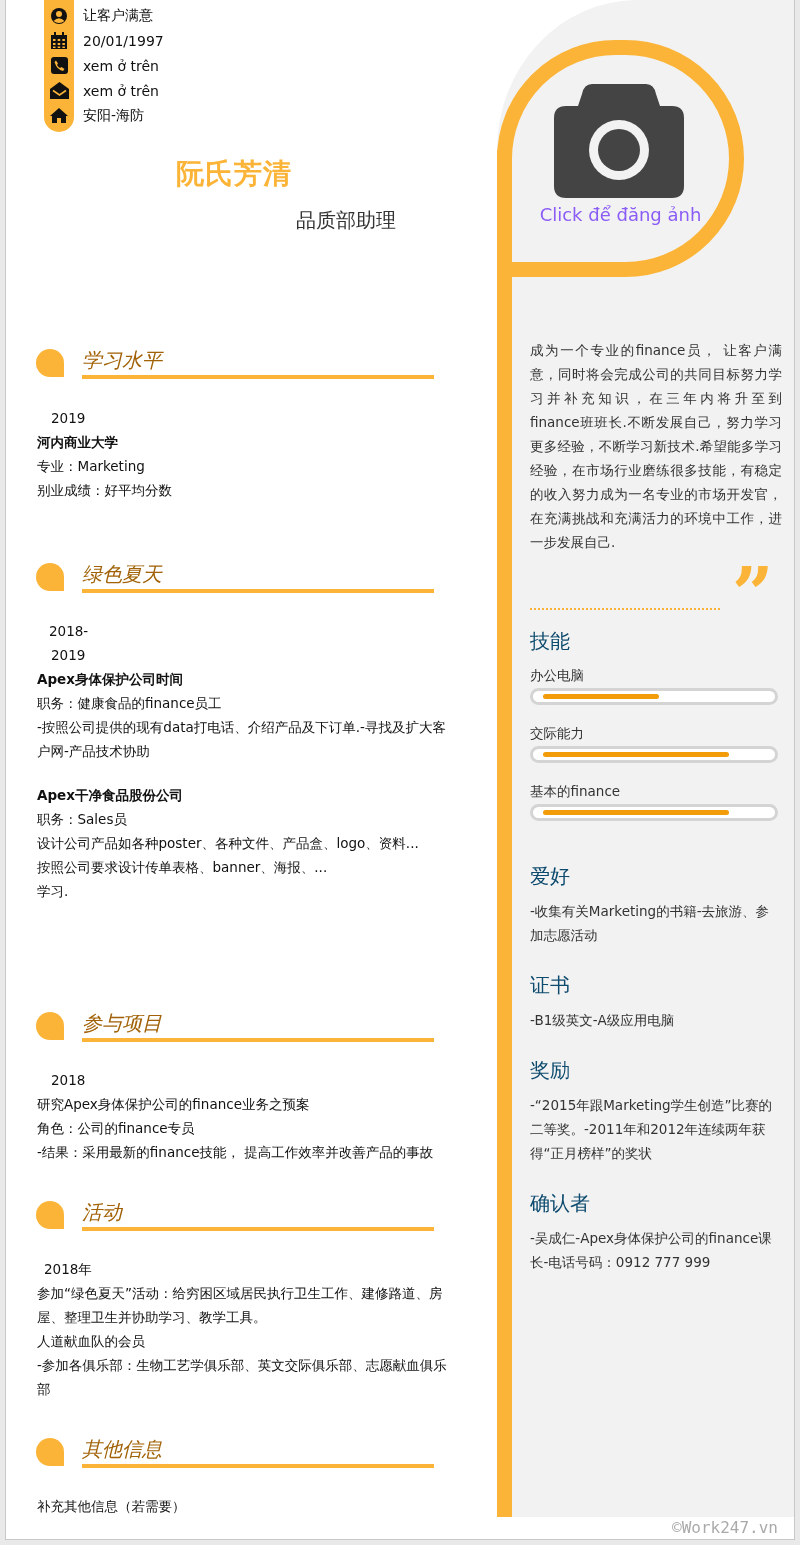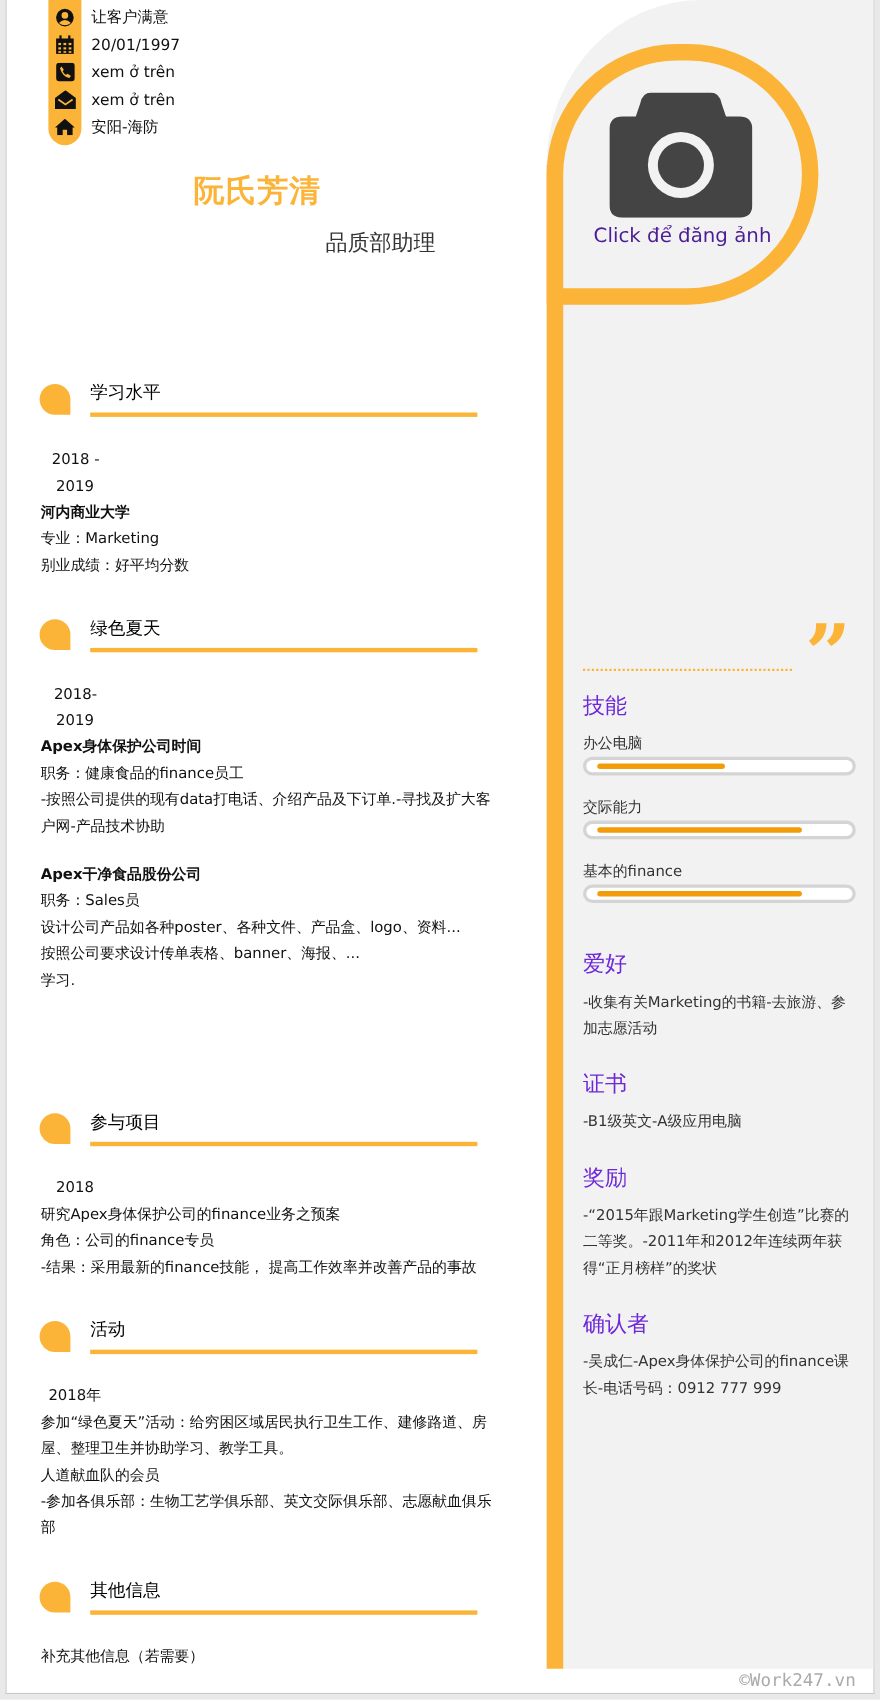--- a/index.html
+++ b/index.html
@@ -16,43 +16,43 @@
   }
   .contact-row { position: absolute; left: 38px; height: 25px; display: flex; align-items: center; }
   .contact-row .icon { width: 30px; display: flex; justify-content: center; align-items: center; }
   .contact-row .txt { margin-left: 9px; font-size: 14px; color: #111; white-space: nowrap; }
   
   .name { position: absolute; left: 170px; top: 155px; font-size: 28px; color: #fbb437; font-weight: bold; letter-spacing: 1px; }
   .position { position: absolute; left: 290px; top: 207px; font-size: 20px; color: #333; }
   
   .sec-head { position: absolute; left: 30px; width: 400px; height: 36px; }
   .sec-head .bullet { position: absolute; left: 0; top: 2px; width: 28px; height: 28px; background: #fbb437; border-radius: 14px 14px 0 14px; }
-  .sec-head .title { position: absolute; left: 46px; top: 0; font-size: 16px; color: #000000; }
+  .sec-head .title { position: absolute; left: 46px; top: 0; font-size: 20px; color: #a16207; font-style: italic; }
   .sec-head .rule { position: absolute; left: 46px; top: 28px; width: 352px; height: 4px; background: #fbb437; }
   .block { position: absolute; left: 31px; width: 410px; font-size: 13.5px; line-height: 24px; color: #111; }
   .block .date { padding-left: 10px; }
   .block .date2 { padding-left: 14px; }
   .block .bold { font-weight: bold; }
   
   .right-panel {
     position: absolute; left: 491px; top: 0; width: 298px; height: 1517px;
     background: #f2f2f2; border-top-left-radius: 140px 150px;
   }
   .right-bar { position: absolute; left: 491px; top: 150px; width: 15px; height: 1367px; background: #fbb437; }
   .photo-ring {
     position: absolute; left: 491px; top: 40px; width: 247px; height: 237px;
     border: 15px solid #fbb437; border-radius: 123px 123px 123px 0;
     background: #f2f2f2;
   }
   .camera { position: absolute; left: 548px; top: 84px; width: 130px; height: 114px; }
-  .photo-label { position: absolute; left: 491px; top: 204px; width: 247px; text-align: center; font-size: 18px; color: #4c1d95; }
+  .photo-label { position: absolute; left: 491px; top: 204px; width: 247px; text-align: center; font-size: 18px; color: #8b5cf6; }
   .objective { position: absolute; left: 524px; top: 338px; width: 252px; font-size: 13.5px; line-height: 24px; color: #333; text-align: justify; }
   .dotted { position: absolute; left: 524px; top: 608px; width: 190px; border-top: 2px dotted #fbb437; }
   .quote { position: absolute; left: 726px; top: 558px; font-size: 72px; font-weight: bold; color: #fbb437; font-family: "DejaVu Serif", serif; line-height: 1; }
-  .r-title { position: absolute; left: 524px; font-size: 20px; color: #6d28d9; font-family: Liberation Mono, monospace; }
+  .r-title { position: absolute; left: 524px; font-size: 20px; color: #0c4a6e; font-family: Liberation Mono, monospace; }
   .r-text { position: absolute; left: 524px; width: 252px; font-size: 13.5px; line-height: 24px; color: #333; }
   .skill-label { position: absolute; left: 524px; font-size: 13.5px; color: #333; }
   .skill-track { position: absolute; left: 524px; width: 248px; height: 17px; background: #fff; border: 3px solid #d4d4d4; border-radius: 9px; }
   .skill-fill { position: absolute; left: 10px; top: 3px; height: 5px; background: #f39c0a; border-radius: 3px; }
   .watermark { position: absolute; left: 666px; top: 1518px; font-family: "DejaVu Sans Mono", monospace; font-size: 16px; color: #aaa; }
 </style>
 </head>
 <body>
 
 <div class="page">
@@ -129,21 +129,20 @@
 
   <div class="name">阮氏芳清</div>
   <div class="position">品质部助理</div>
 
   <div class="sec-head" style="top:347px">
     <span class="bullet"></span>
     <span class="title">学习水平</span>
     <span class="rule"></span>
   </div>
   <div class="block" style="top:406px">
-    <div class="date">2018 -</div>
     <div class="date2">2019</div>
     <div class="bold">河内商业大学</div>
     <div>专业：Marketing</div>
     <div>别业成绩：好平均分数</div>
   </div>
 
   <div class="sec-head" style="top:561px">
     <span class="bullet"></span>
     <span class="title">绿色夏天</span>
     <span class="rule"></span>
@@ -188,20 +187,21 @@
 
   <div class="sec-head" style="top:1436px">
     <span class="bullet"></span>
     <span class="title">其他信息</span>
     <span class="rule"></span>
   </div>
   <div class="block" style="top:1494px">
     <div>补充其他信息（若需要）</div>
   </div>
 
+  <div class="objective">成为一个专业的finance员， 让客户满意，同时将会完成公司的共同目标努力学习并补充知识，在三年内将升至到finance班班长.不断发展自己，努力学习更多经验，不断学习新技术.希望能多学习经验，在市场行业磨练很多技能，有稳定的收入努力成为一名专业的市场开发官，在充满挑战和充满活力的环境中工作，进一步发展自己.</div>
   <div class="dotted"></div>
   <div class="quote">”</div>
 
   <div class="r-title" style="top:628px">技能</div>
   <div class="skill-label" style="top:667px">办公电脑</div>
   <div class="skill-track" style="top:688px">
     <div class="skill-fill" style="width:116px"></div>
   </div>
   <div class="skill-label" style="top:725px">交际能力</div>
   <div class="skill-track" style="top:746px">

